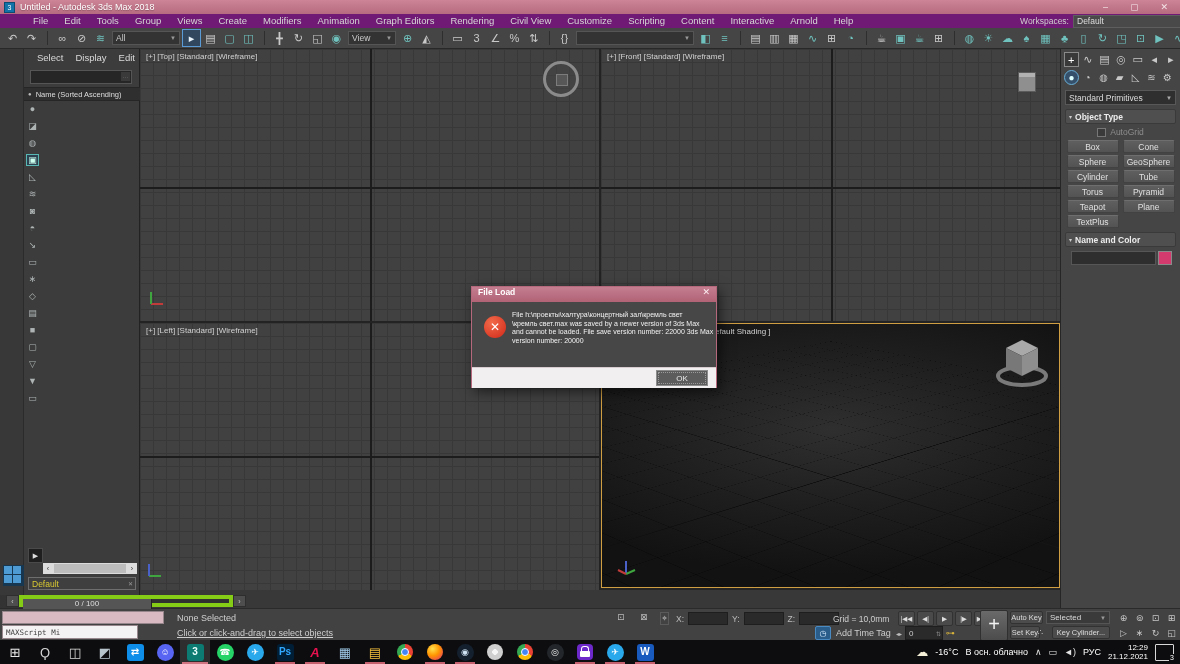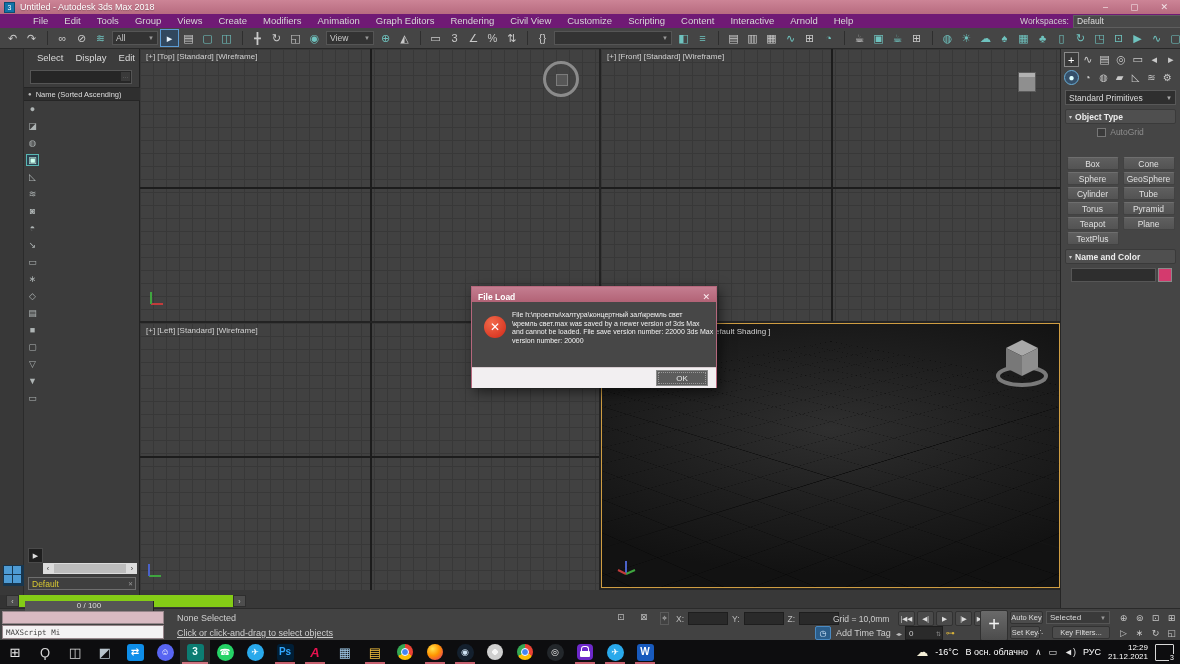--- a/index.html
+++ b/index.html
@@ -66,21 +66,21 @@
   #explorer-hscroll .thumb{height:9px;background:#bdbdbd;flex:1;margin:0 1px;}
   #layout-tab{position:absolute;left:4px;top:528px;width:108px;height:13px;background:#3f3f3f;
     border:1px solid #6e6e6e;display:flex;align-items:center;box-sizing:border-box;}
   #layout-tab .txt{font-size:8.5px;color:#d8c832;padding-left:3px;}
   #layout-tab .x{margin-left:auto;color:#999;font-size:6px;padding-right:2px;}
 
   
   #timeslider{left:6px;top:594px;width:240px;height:13px;display:flex;align-items:center;z-index:20;}
   .ts-btn{width:13px;height:12px;background:#4e4e4e;border:1px solid #2e2e2e;color:#ccc;font-size:7px;
     line-height:11px;text-align:center;box-sizing:border-box;}
-  #ts-track{flex:1;height:12px;background:#303030;border:6px solid #84cc16;display:flex;box-sizing:border-box;}
+  #ts-track{flex:1;height:12px;background:#303030;border:4px solid #84cc16;display:flex;box-sizing:border-box;}
   #ts-thumb{width:128px;height:10px;background:#555;border-right:1px solid #222;font-size:8px;color:#ddd;
     display:flex;align-items:center;justify-content:center;}
 
   
   #viewports{left:140px;top:49px;width:920px;height:541px;background:#242424;}
   .vp{position:absolute;overflow:hidden;}
   .vp-grid{background-color:#414141;
     background-image:
       linear-gradient(to right,#383838 1px,transparent 1px),
       linear-gradient(to bottom,#383838 1px,transparent 1px),
@@ -122,50 +122,50 @@
   .pst.selected{border:1px solid #6ab0d8;border-radius:50%;background:#35506a;box-sizing:border-box;color:#dff;}
   #category-dd{margin:3px 4px 0 4px;height:13px;background:#2f2f2f;border:1px solid #585858;
     display:flex;align-items:center;font-size:8.5px;color:#ddd;padding:0 3px;}
   #category-dd .caret{margin-left:auto;font-size:6px;color:#aaa;}
   .rollout{margin:4px 4px 0 4px;height:13px;background:#4f4f4f;border-radius:2px;border:1px solid #3a3a3a;
     display:flex;align-items:center;font-size:8.5px;font-weight:bold;color:#ececec;}
   .rollout .arr{font-size:6px;color:#ccc;margin:0 3px;}
   #autogrid-row{display:flex;align-items:center;justify-content:center;gap:4px;margin-top:3px;}
   #autogrid-box{width:7px;height:7px;border:1px solid #777;background:#3a3a3a;}
   #autogrid-label{font-size:8.5px;color:#8d8d8d;}
-  #obj-buttons{display:grid;grid-template-columns:52px 52px;gap:2px 4px;justify-content:center;margin-top:20px;}
+  #obj-buttons{display:grid;grid-template-columns:52px 52px;gap:2px 4px;justify-content:center;margin-top:3px;}
   .obj-btn{height:11px;background:linear-gradient(#5f5f5f,#535353);border:1px solid #424242;
     border-top-color:#6e6e6e;border-radius:2px;font-size:8.5px;color:#e0e0e0;display:flex;
     align-items:center;justify-content:center;}
   #name-row{display:flex;gap:2px;margin:4px 8px 0 10px;}
   #name-input{flex:1;height:12px;background:#2e2e2e;border:1px solid #565656;}
   #color-swatch{width:12px;height:12px;border:1px solid #8a8a8a;}
 
   
   #dialog{left:471px;top:286px;width:246px;height:102px;z-index:50;
     border:1px solid #b5677c;box-shadow:3px 4px 12px rgba(0,0,0,.55);background:#474747;box-sizing:border-box;}
-  #dlg-title{height:15px;background:linear-gradient(#c47d90,#b26376);display:flex;align-items:flex-end;}
+  #dlg-title{height:15px;background:linear-gradient(#c47d90,#b26376);display:flex;align-items:flex-start;}
   #dlg-title .t{font-size:8.5px;font-weight:bold;color:#fff;padding-left:6px;}
   #dlg-title .x{margin-left:auto;color:#fdeef2;font-size:9px;padding-right:6px;}
   #dlg-body{position:relative;height:65px;background:#474747;}
   #dlg-err{position:absolute;left:12px;top:14px;width:22px;height:22px;border-radius:50%;
     background:radial-gradient(circle at 35% 30%,#f26a4a,#d22818);display:flex;align-items:center;
     justify-content:center;color:#fff;font-size:12px;font-weight:bold;}
   #dlg-msg{position:absolute;left:40px;top:9px;width:196px;font-size:7px;line-height:8.5px;color:#f2f2f2;}
   #dlg-msg span{display:block;white-space:nowrap;}
   #dlg-footer{height:20px;background:#f2eff1;border-top:1px solid #d7ccd0;display:flex;
     align-items:center;justify-content:flex-end;}
   #ok-btn{width:50px;height:14px;margin-right:8px;background:#5c5c5c;border:1px solid #8c8c8c;
     outline:1px dotted #9a9a9a;outline-offset:-3px;color:#e8e8e8;font-size:8px;display:flex;
     align-items:center;justify-content:center;}
 
   
   #statusbar{left:0;top:608px;width:1180px;height:32px;background:#424242;border-top:1px solid #2a2a2a;box-sizing:border-box;}
   #mxs-top{position:absolute;left:2px;top:2px;width:162px;height:13px;background:#d9bac2;border:1px solid #97868b;box-sizing:border-box;}
-  #mxs-bottom{position:absolute;left:2px;top:16px;width:162px;height:14px;background:#f4f2f3;border:1px solid #97868b;
+  #mxs-bottom{position:absolute;left:2px;top:16px;width:136px;height:14px;background:#f4f2f3;border:1px solid #97868b;
     font-family:"DejaVu Sans Mono",monospace;font-size:7.5px;color:#444;line-height:13px;padding-left:3px;
     box-sizing:border-box;overflow:hidden;white-space:nowrap;}
   #st-none{position:absolute;left:177px;top:4px;font-size:9px;color:#cfcfcf;}
   #st-prompt{position:absolute;left:177px;top:19px;font-size:9px;color:#cfcfcf;text-decoration:underline;}
   .st-ic{position:absolute;font-size:9px;color:#b9b9b9;}
   #xyz{position:absolute;left:676px;top:3px;display:flex;align-items:center;gap:4px;}
   #xyz .lab{font-size:8.5px;color:#bdbdbd;}
   #xyz .fld{width:38px;height:11px;background:#2a2a2a;border:1px solid #1e1e1e;}
   #grid-label{position:absolute;left:833px;top:5px;font-size:8.5px;color:#cfcfcf;}
   #att{position:absolute;left:815px;top:17px;display:flex;align-items:center;gap:5px;}
@@ -268,21 +268,21 @@
     </div>
   </div>
 
   <div id="toolbar" class="abs">
       <span class="tb-ic">↶</span>
       <span class="tb-ic">↷</span>
       <span class="tb-sep"></span>
       <span class="tb-ic">∞</span>
       <span class="tb-ic">⊘</span>
       <span class="tb-ic teal">≋</span>
-      <span class="tb-dd" style="width: 46px;">
+      <span class="tb-dd" style="width: 68px;">
         <span>All</span>
         <span class="caret">▼</span>
       </span>
       <span class="tb-ic active">▸</span>
       <span class="tb-ic">▤</span>
       <span class="tb-ic teal">▢</span>
       <span class="tb-ic teal">◫</span>
       <span class="tb-sep"></span>
       <span class="tb-ic">╋</span>
       <span class="tb-ic">↻</span>
@@ -535,21 +535,21 @@
       <span id="key-mode">⊶</span>
     </div>
     <div id="bigplus">+</div>
     <div class="sm-btn" style="left:1010px;top:2px;width:33px;">Auto Key</div>
     <div class="sm-btn" style="left:1010px;top:17px;width:30px;">Set Key</div>
     <div id="selected-dd">
       <span>Selected</span>
       <span class="caret">▼</span>
     </div>
     <span id="paw">∴</span>
-    <div class="sm-btn" style="left:1052px;top:17px;width:58px;">Key Filters...</div>
+    <div class="sm-btn" style="left:1052px;top:17px;width:58px;">Key Cylinder...</div>
     <div class="nav-row" style="left:1116px;top:2px;">
         <span class="nv">⊕</span>
         <span class="nv">⊚</span>
         <span class="nv">⊡</span>
         <span class="nv">⊞</span>
       </div>
     <div class="nav-row" style="left:1116px;top:17px;">
         <span class="nv">▷</span>
         <span class="nv">∗</span>
         <span class="nv">↻</span>

